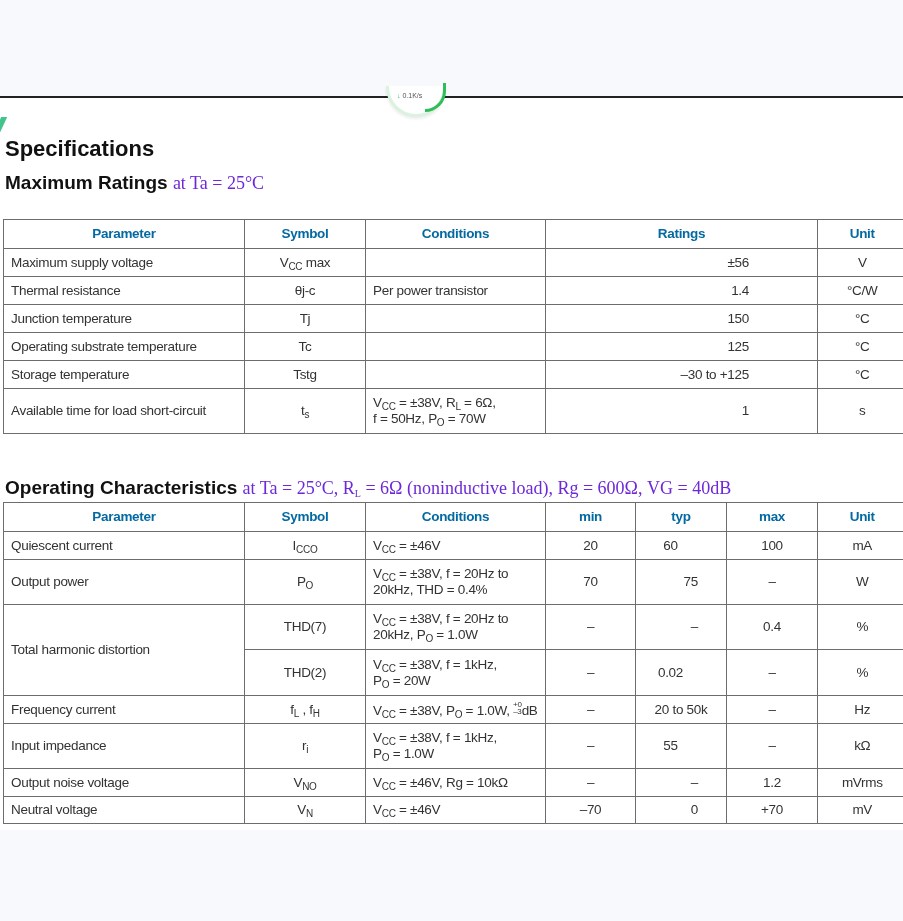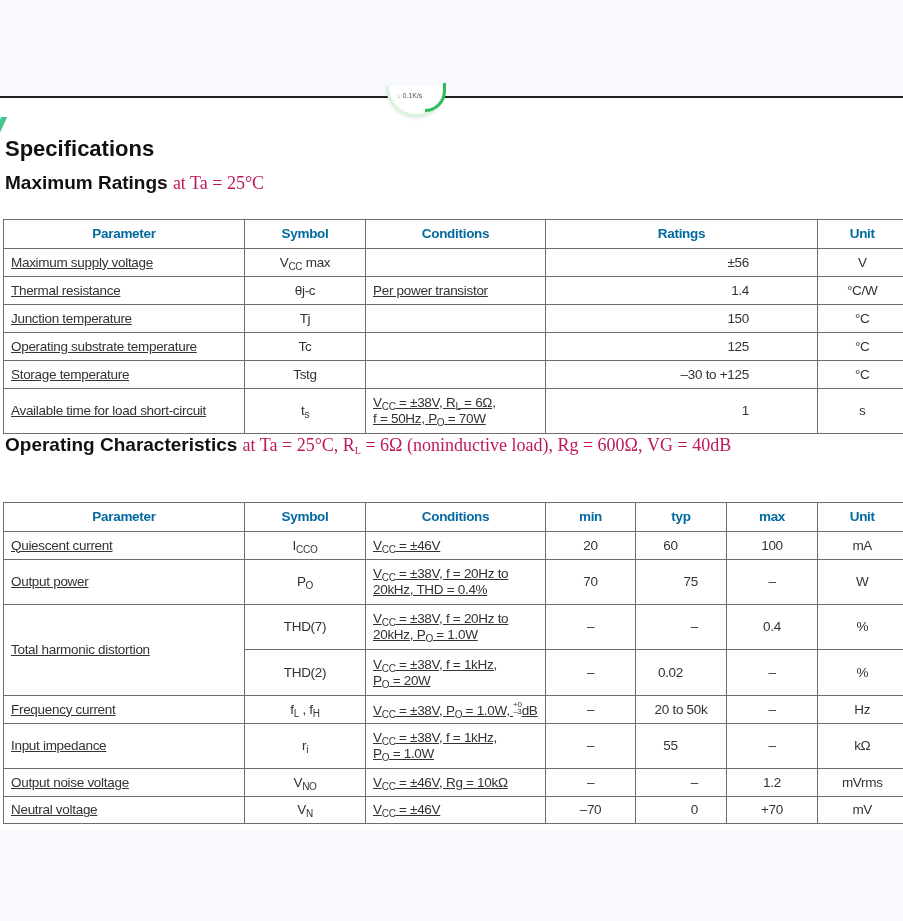--- a/index.html
+++ b/index.html
@@ -42,38 +42,38 @@
   .h1 {
     position: absolute; left: 5px; top: 128px;
     font-size: 22px; font-weight: bold; color: #111; margin-top: 8px;
   }
   .h2 {
     position: absolute; left: 5px; font-weight: bold; color: #111;
     font-size: 19px; white-space: nowrap;
   }
   .h2 .sub {
     font-family: "Liberation Serif", serif; font-weight: normal;
-    font-size: 18px; color: #be185d;
+    font-size: 18px; color: #6d28d9;
   }
   table {
     position: absolute; left: 3px;
     border-collapse: collapse;
     table-layout: fixed;
     font-size: 13.5px; color: #333;
     letter-spacing: -0.3px;
   }
   td, th {
     border: 1px solid #6d6d6d;
     padding: 0 7px;
     line-height: 16px;
   }
   th { font-weight: bold; color: #0369a1; text-align: center; height: 28px; }
   td.c { text-align: center; margin-top: 40px; }
   td.r { text-align: right; padding-right: 68px; }
-  td.l { text-align: left; text-decoration: underline; }
+  td.l { text-align: left; }
   .noright { border-right: none; }
   sub { font-size: 10px; vertical-align: -3px; line-height: 0; }
   .frac { display: inline-block; font-size: 8px; line-height: 7px; vertical-align: 1px; text-align: center; }
 </style>
 </head>
 <body>
 
 <div class="top-bar"></div>
 <div class="page"></div>
 
@@ -144,21 +144,21 @@
   <tr style="height:45px">
     <td class="l">Available time for load short-circuit</td>
     <td class="c">t<sub>s</sub></td>
     <td class="l">V<sub>CC</sub> = ±38V, R<sub>L</sub> = 6Ω,<br>f = 50Hz, P<sub>O</sub> = 70W</td>
     <td class="r">1</td>
     <td class="c noright">s</td>
   </tr>
 </tbody>
   </table>
 
-<div class="h2" style="top:434px;">
+<div class="h2" style="top:477px;">
   <span>Operating Characteristics</span>
   <span class="sub">at Ta = 25°C, R<sub>L</sub> = 6Ω (noninductive load), Rg = 600Ω, VG = 40dB</span>
 </div>
 
 <table style="top:502px; width:903px;">
   <colgroup>
       <col style="width:241px">
       <col style="width:121px">
       <col style="width:180px">
       <col style="width:90px">

